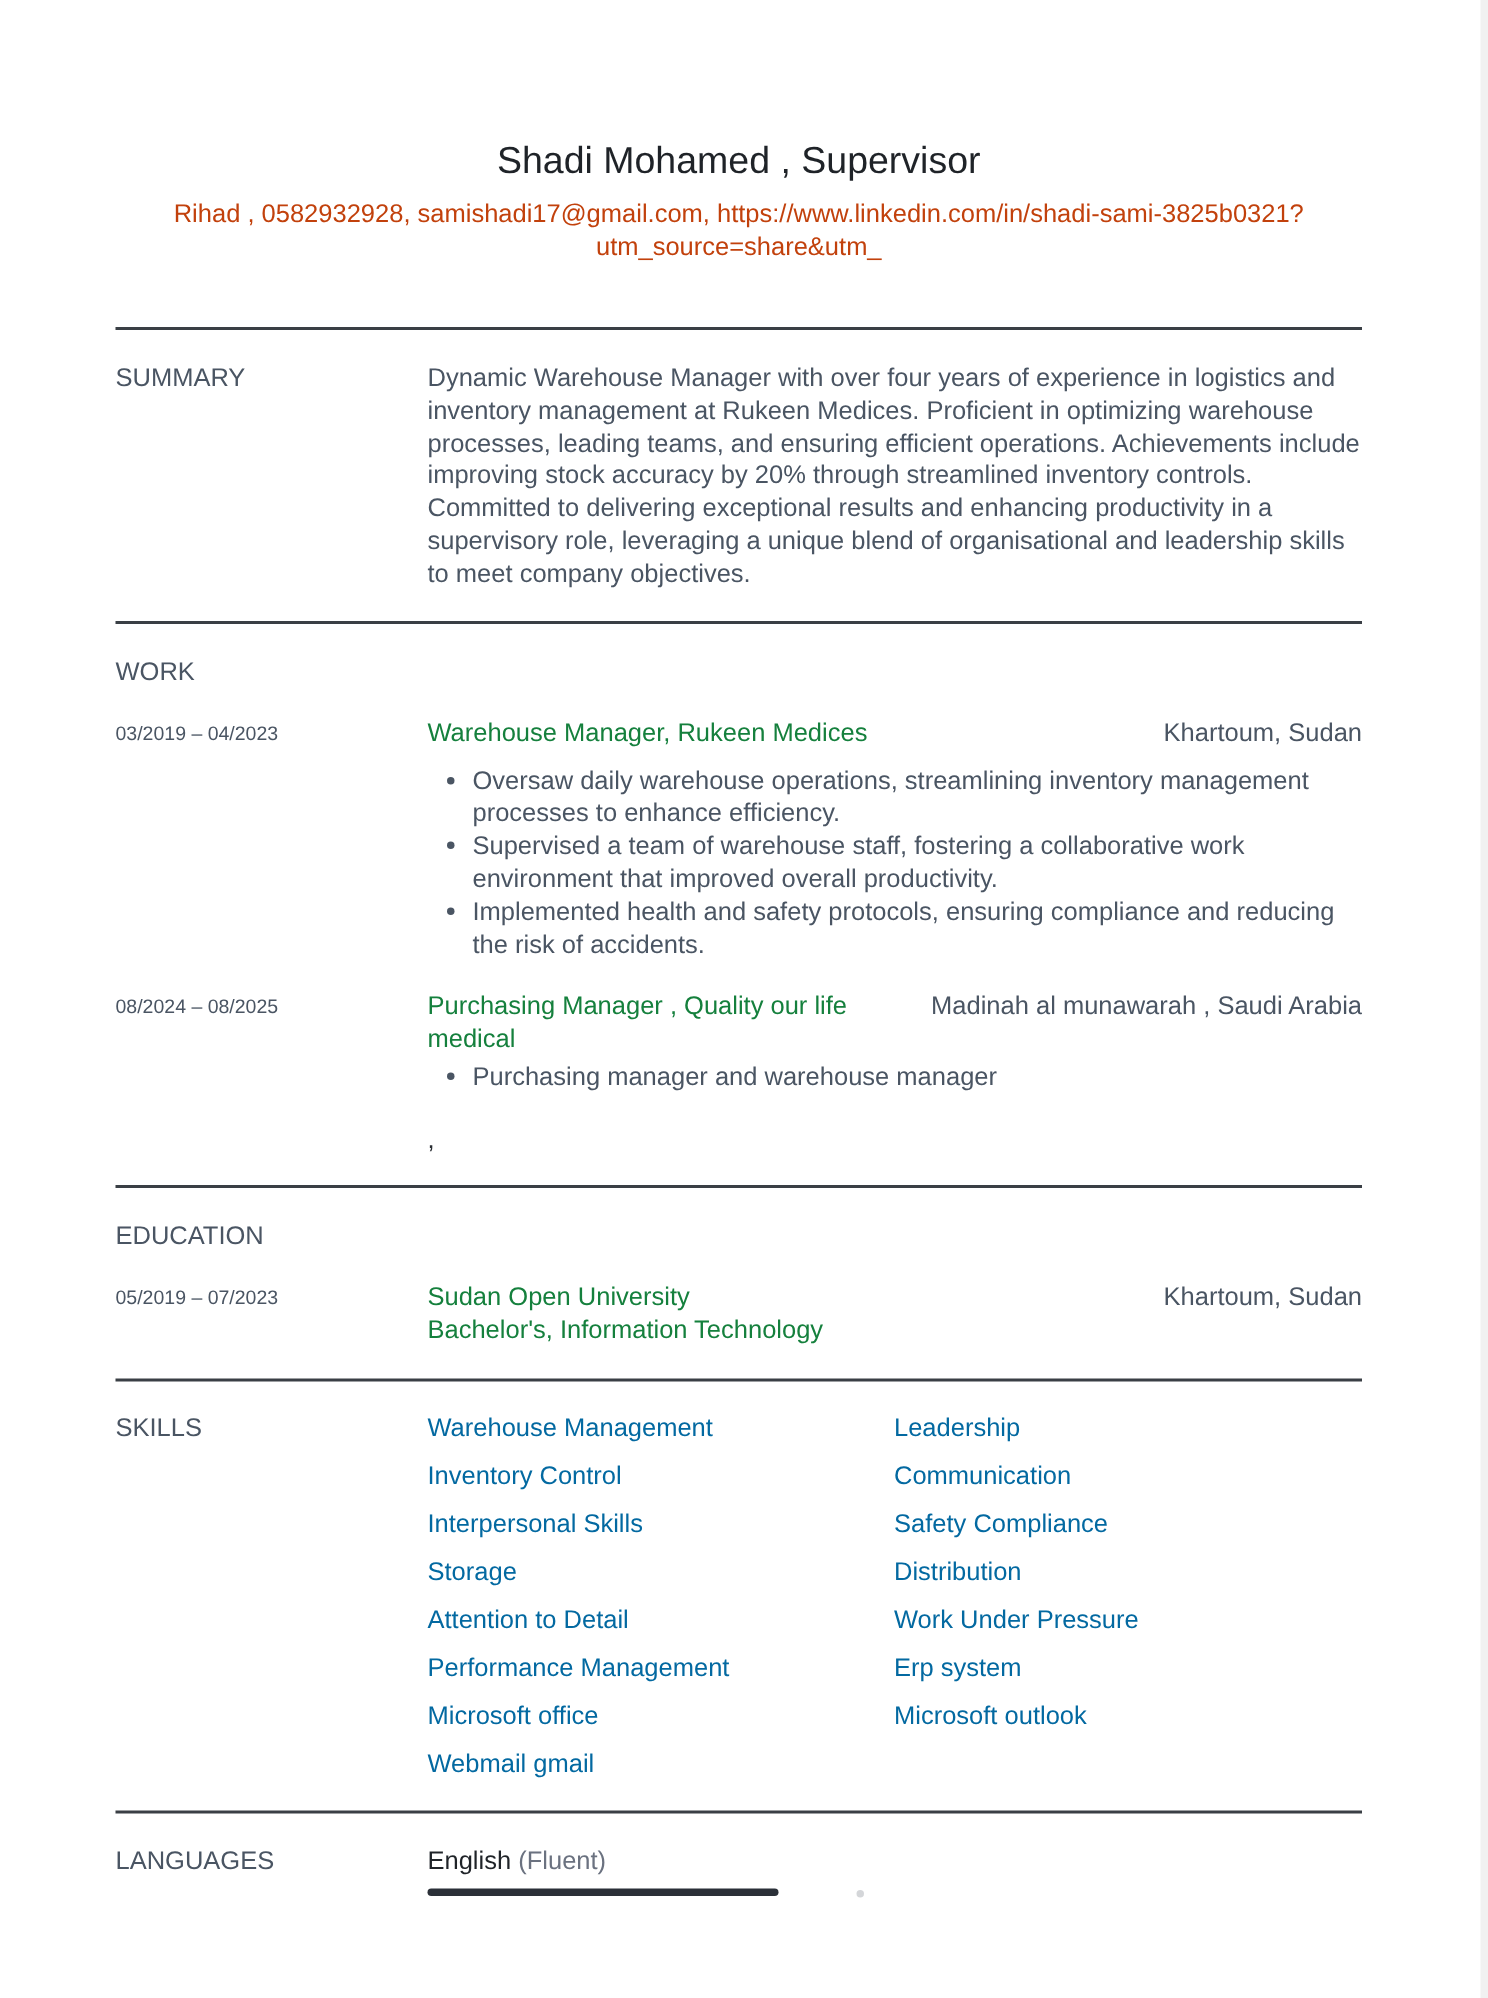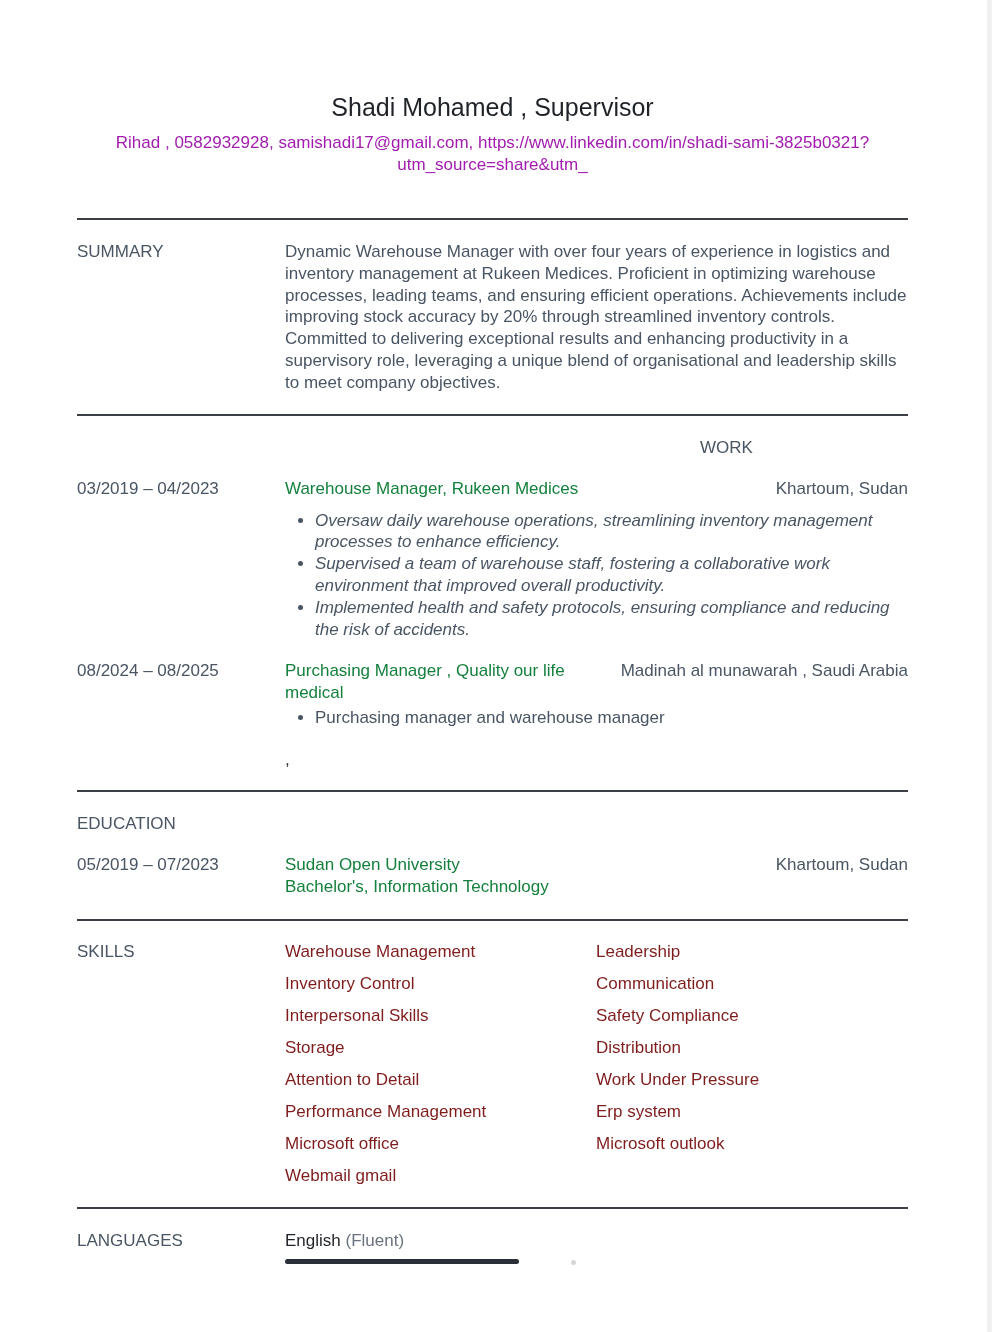--- a/index.html
+++ b/index.html
@@ -4,36 +4,36 @@
 <style>
   html, body { margin: 0; padding: 0; }
   body {
     width: 992px; height: 1332px; background: #ffffff; position: relative; overflow: hidden;
     font-family: "Liberation Sans", sans-serif; color: #4a5568;
   }
   .right-strip { position: absolute; top: 0; right: 0; width: 5px; height: 1332px; background: #f1f1f1; }
   .page { position: absolute; left: 77px; top: 0; width: 831px; }
   .header { text-align: center; padding-top: 92px; }
   .name { font-size: 25px; color: #1f2328; line-height: 30px; margin: 0; font-weight: normal; }
-  .contact { font-size: 17px; color: #a21caf; line-height: 22px; margin-top: 10px; padding: 0 20px; }
+  .contact { font-size: 17px; color: #c2410c; line-height: 22px; margin-top: 10px; padding: 0 20px; }
   .rule { height: 2px; background: #3a3f45; margin: 0; }
   .section { display: flex; padding-top: 20px; }
   .sec-label { width: 208px; flex-shrink: 0; font-size: 17px; color: #4a5563; line-height: 22px; text-transform: uppercase; }
   .sec-body { flex: 1; font-size: 17px; line-height: 21.8px; color: #4a5563; }
   .summary-text { margin: 0; }
-  .work-head { padding-top: 20px; padding-bottom: 0; justify-content: flex-end; }
+  .work-head { padding-top: 20px; padding-bottom: 0; }
   .entry { display: flex; }
-  .entry-date { width: 208px; flex-shrink: 0; font-size: 17px; color: #4a5563; line-height: 22px; }
+  .entry-date { width: 208px; flex-shrink: 0; font-size: 13px; color: #4a5563; line-height: 22px; }
   .entry-main { flex: 1; }
   .entry-top { display: flex; justify-content: space-between; font-size: 17px; line-height: 22px; }
   .entry-title { color: #15803d; }
   .entry-loc { color: #4a5563; text-align: center; white-space: nowrap; }
   ul.bullets { margin: 8px 0 0 0; padding-left: 30px; font-size: 17px; line-height: 21.8px; color: #4a5563; }
   ul.bullets li { margin: 0; }
-  .skills-grid { display: grid; grid-template-columns: 311px 1fr; row-gap: 10px; font-size: 17px; line-height: 22px; color: #7f1d1d; }
+  .skills-grid { display: grid; grid-template-columns: 311px 1fr; row-gap: 10px; font-size: 17px; line-height: 22px; color: #0369a1; }
   .lang-name { color: #1f2328; font-size: 17px; line-height: 22px; }
   .lang-level { color: #6b7280; }
   .lang-bar-wrap { position: relative; height: 8px; margin-top: 6px; width: 300px; }
   .lang-bar { position: absolute; left: 0; top: 1px; width: 234px; height: 5px; border-radius: 3px; background: #2b3038; }
   .lang-dot { position: absolute; left: 286px; top: 2px; width: 5px; height: 5px; border-radius: 50%; background: #d4d6d9; }
 </style>
 </head>
 <body>
 
 <div class="right-strip"></div>
@@ -65,21 +65,21 @@
       <div class="sec-label">WORK</div>
     </div>
 
     <div class="entry" style="margin-top:19px;">
       <div class="entry-date">03/2019 – 04/2023</div>
       <div class="entry-main">
         <div class="entry-top">
           <span class="entry-title">Warehouse Manager, Rukeen Medices</span>
           <span class="entry-loc">Khartoum, Sudan</span>
         </div>
-        <ul class="bullets" style="margin-top:10px;font-style:italic;">
+        <ul class="bullets" style="margin-top:10px;">
           <li>Oversaw daily warehouse operations, streamlining inventory management processes to enhance efficiency.</li>
           <li>Supervised a team of warehouse staff, fostering a collaborative work environment that improved overall productivity.</li>
           <li>Implemented health and safety protocols, ensuring compliance and reducing the risk of accidents.</li>
         </ul>
       </div>
     </div>
 
     <div class="entry" style="margin-top:20px;">
       <div class="entry-date">08/2024 – 08/2025</div>
       <div class="entry-main">

